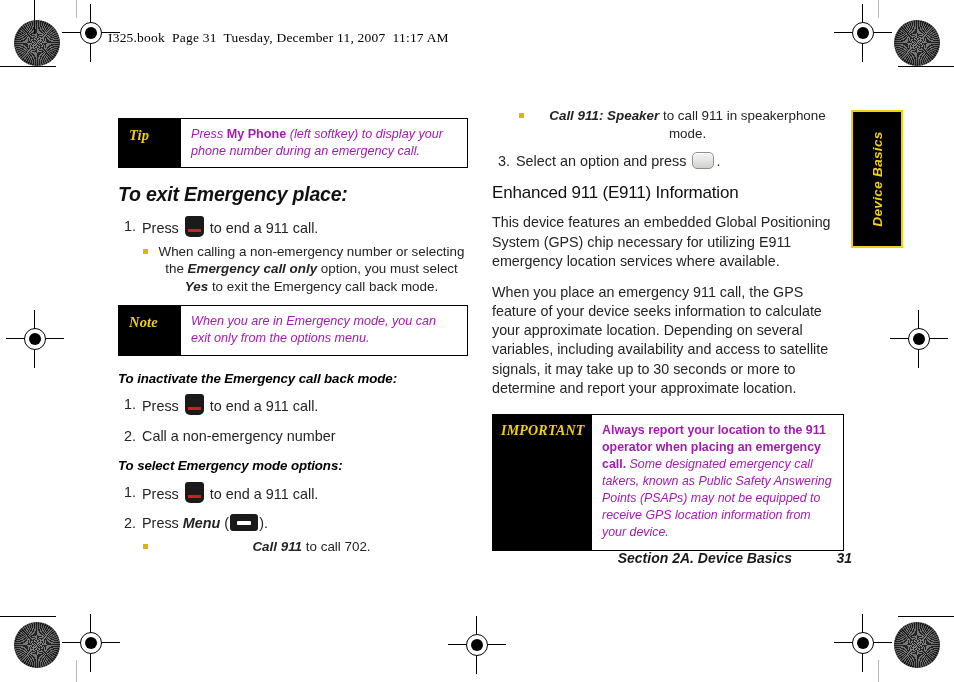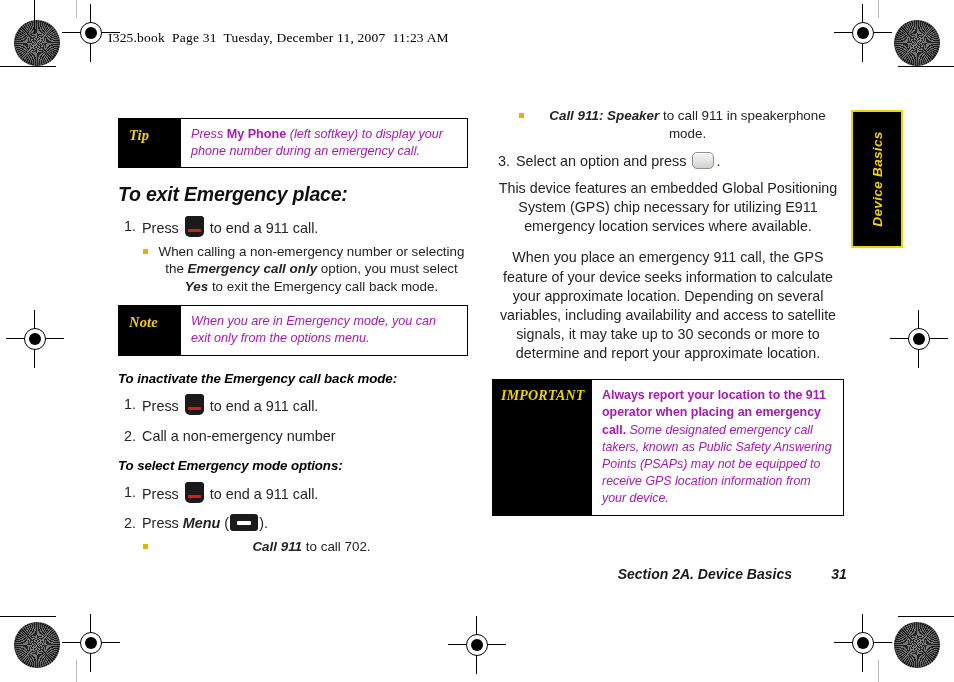--- a/index.html
+++ b/index.html
@@ -132,21 +132,20 @@
     font-weight: normal;
     margin: 10px 0 9px 0;
     letter-spacing: -0.2px;
     color: #111;
   }
   p.body-para {
     margin: 0 0 12px 0;
     font-size: 14.3px;
     line-height: 1.34;
     color: #242424;
-    text-align: center;
   }
   p.minihead {
     font-size: 13.3px;
     font-style: italic;
     font-weight: bold;
     margin: 10px 0 7px 0;
     color: #000000;
     letter-spacing: -0.1px;
   }
 
@@ -273,30 +272,30 @@
     color: #f2cf10;
     font-size: 13.6px;
     font-style: italic;
     font-weight: bold;
     letter-spacing: .3px;
   }
 
   .footer {
     position: absolute;
     left: 492px;
-    top: 566px;
+    top: 550px;
     width: 360px;
     font-size: 14px;
     font-style: italic;
     font-weight: bold;
     color: #1a1a1a;
     display: flex;
   }
   .footer .ftext { flex: 1 1 auto; text-align: right; padding-right: 34px; }
-  .footer .fnum  { flex: 0 0 auto; width: 26px; text-align: center; }
+  .footer .fnum  { flex: 0 0 auto; width: 26px; text-align: right; }
 </style>
 </head>
 <body>
 
 <div class="reg-rosette" style="left:14px;top:20px;width:46px;height:46px;"></div>
 <div class="reg-rosette" style="left:894px;top:20px;width:46px;height:46px;"></div>
 <div class="reg-rosette" style="left:14px;top:622px;width:46px;height:46px;"></div>
 <div class="reg-rosette" style="left:894px;top:622px;width:46px;height:46px;"></div>
 
 <div class="reg-target" style="left:76px;top:18px;">
@@ -324,21 +323,21 @@
 <div class="crop-line" style="left:0px;top:66px;width:56px;height:1.4px;"></div>
 <div class="crop-line" style="left:34px;top:0px;width:1.4px;height:34px;"></div>
 <div class="crop-line" style="left:898px;top:66px;width:56px;height:1.4px;"></div>
 <div class="crop-line" style="left:0px;top:616px;width:56px;height:1.4px;"></div>
 <div class="crop-line" style="left:898px;top:616px;width:56px;height:1.4px;"></div>
 <div class="guide-line" style="left:76px;top:0px;width:1.2px;height:18px;"></div>
 <div class="guide-line" style="left:878px;top:0px;width:1.2px;height:18px;"></div>
 <div class="guide-line" style="left:76px;top:660px;width:1.2px;height:22px;"></div>
 <div class="guide-line" style="left:878px;top:660px;width:1.2px;height:22px;"></div>
 
-<div class="page-header">I325.book  Page 31  Tuesday, December 11, 2007  11:23 AM</div>
+<div class="page-header">I325.book  Page 31  Tuesday, December 11, 2007  11:17 AM</div>
 
 <div class="side-tab">
   <span>Device Basics</span>
 </div>
 
 <div class="col col-left">
 
   <div class="callout">
     <div class="callout-label">Tip</div>
     <div class="callout-body"><span>Press </span><b>My Phone</b><span> (left softkey) to display your phone number during an emergency call.</span></div>
@@ -392,20 +391,21 @@
   <ul class="subs" style="margin-left:26px;">
     <li><span class="it">Call 911: Speaker</span><span> to call 911 in speakerphone mode.</span></li>
   </ul>
 
   <ol class="steps" style="margin-top:9px;">
     <li>
       <span class="num">3.</span><span>Select an option and press </span><span class="key key-select"></span><span>.</span>
     </li>
   </ol>
 
+  <h3 class="sub-head">Enhanced 911 (E911) Information</h3>
 
   <p class="body-para">This device features an embedded Global Positioning System (GPS) chip necessary for utilizing E911 emergency location services where available.</p>
   <p class="body-para">When you place an emergency 911 call, the GPS feature of your device seeks information to calculate your approximate location. Depending on several variables, including availability and access to satellite signals, it may take up to 30 seconds or more to determine and report your approximate location.</p>
 
   <div class="callout important" style="margin-top:16px;">
     <div class="callout-label wide">IMPORTANT</div>
     <div class="callout-body"><span class="bold-lead">Always report your location to the 911 operator when placing an emergency call.</span><span> Some designated emergency call takers, known as Public Safety Answering Points (PSAPs) may not be equipped to receive GPS location information from your device.</span></div>
   </div>
 
 </div>

